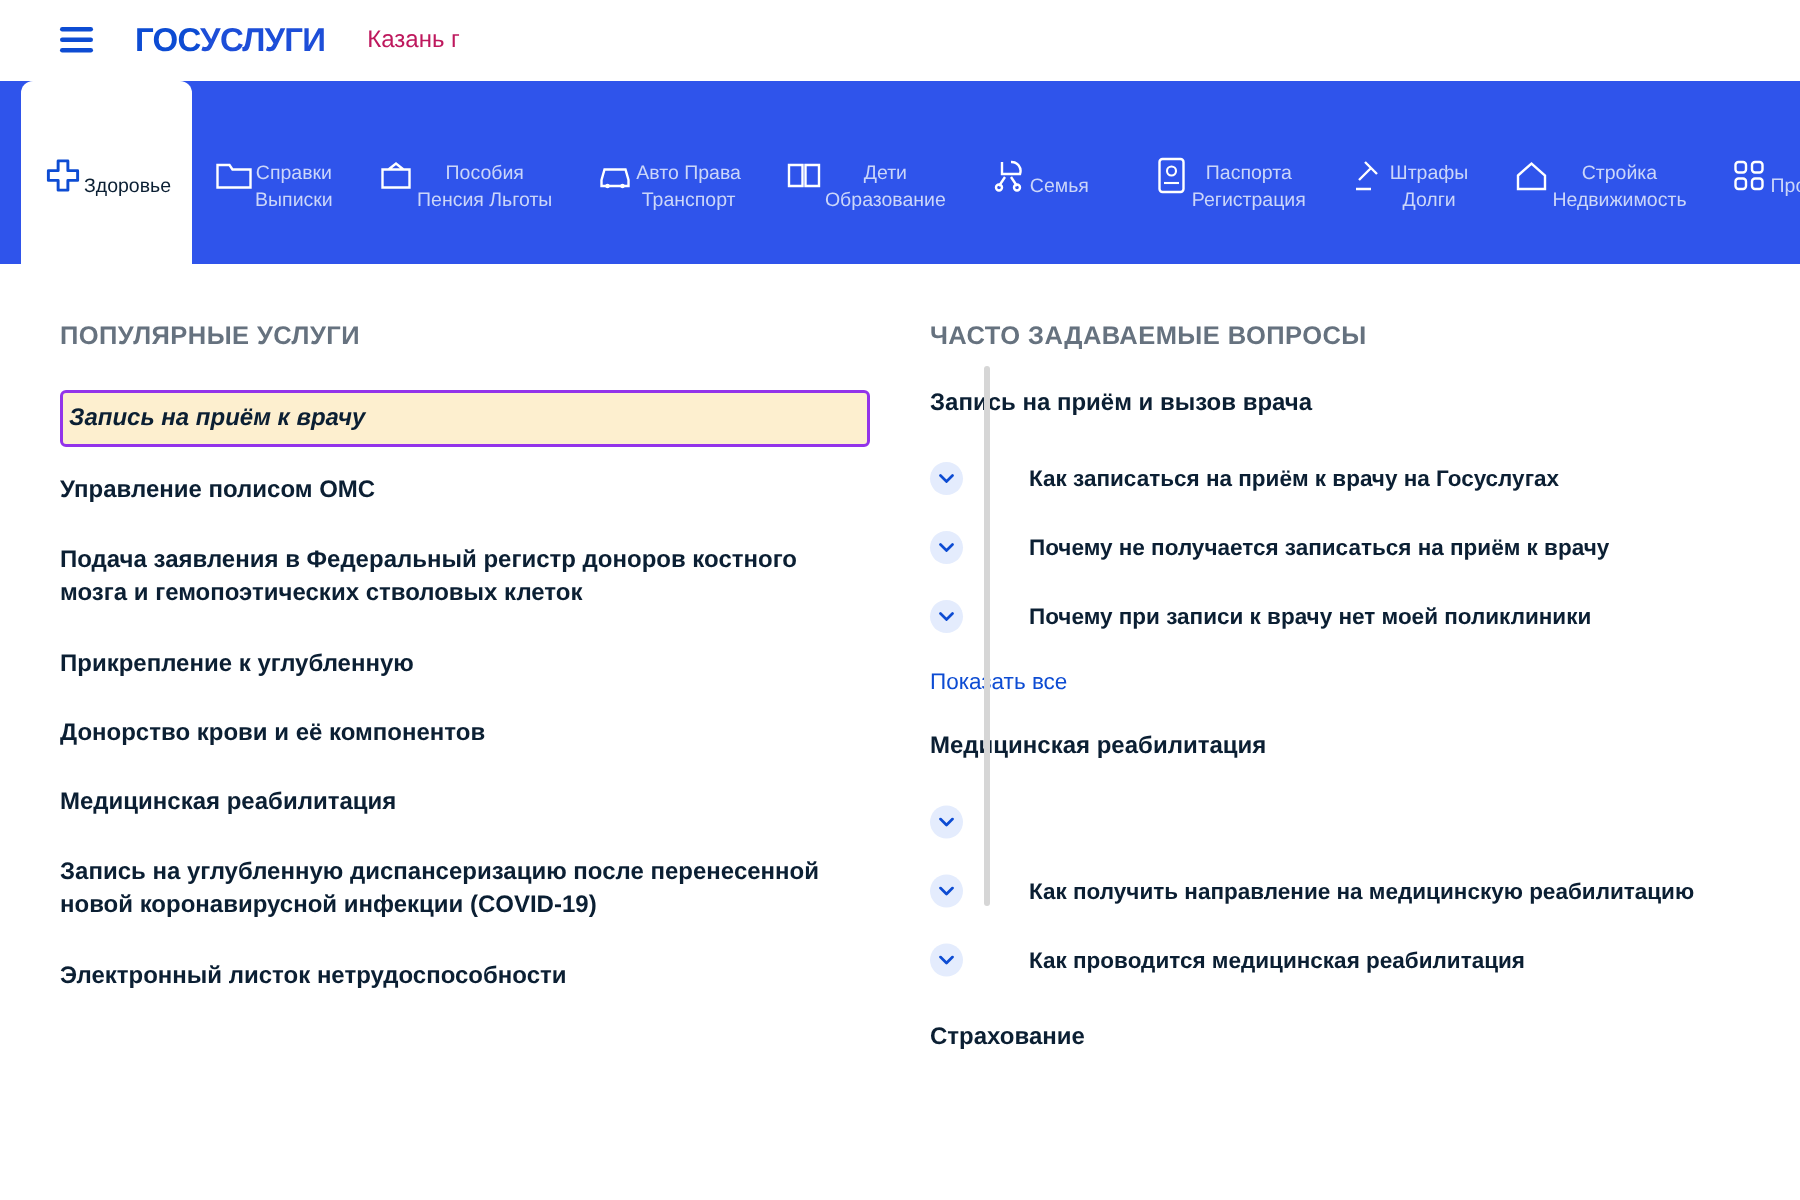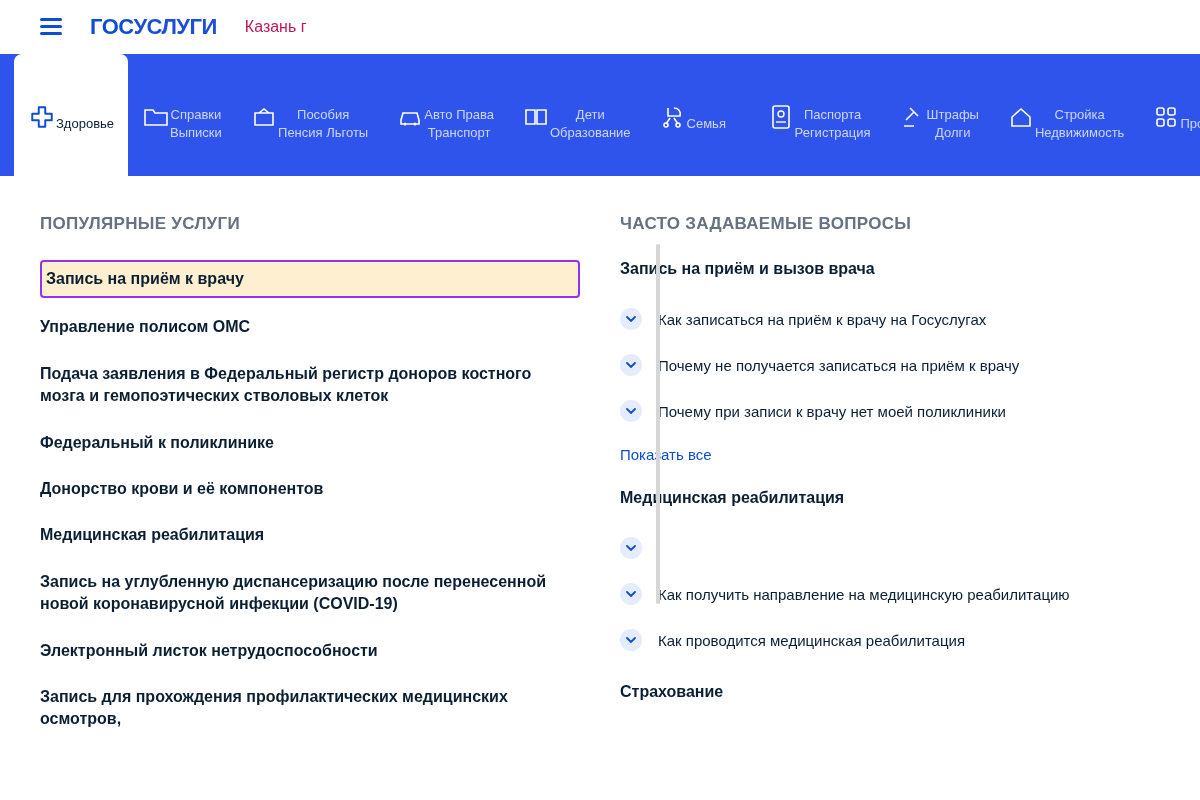--- a/index.html
+++ b/index.html
@@ -18,26 +18,26 @@
 .reg-btn { background: #e4ecfd; color: #0d4cd3; border: none; padding: 10px 8px 10px 14px; border-radius: 8px 0 0 8px; font-size: 15px; font-weight: 500; cursor: pointer; }
 .tabs-bar { background: #2f54eb; display: flex; padding: 0; height: 122px; }
 .tab { flex: 0 0 auto; display: flex; flex-direction: row; align-items: center; justify-content: flex-start; padding: 18px 14px 0; color: #cbd6f9; font-size: 13px; text-align: center; cursor: pointer; min-width: 108px; }
 .tab.active { background: #fff; color: #0b1f33; border-radius: 8px 8px 0 0; margin-left: 14px; }
 .tab-icon { width: 28px; height: 28px; margin-bottom: 14px; display: flex; align-items: center; justify-content: center; }
 .tab-label { line-height: 1.35; }
 .content { display: flex; padding: 38px 40px; gap: 32px; }
 .col { flex: 1; }
 .section-title { font-size: 17px; font-weight: 700; color: #66727f; letter-spacing: 0.3px; margin-bottom: 26px; }
 .service-item { font-size: 16px; font-weight: 700; color: #0b1f33; padding: 12px 0; line-height: 1.4; cursor: pointer; }
-.service-item.highlighted { background: #fdefcf; border: 2px solid #9333ea; border-radius: 4px; padding: 6px 4px; margin-bottom: 6px; }
+.service-item.highlighted { background: #fdefcf; border: 2px solid #9333ea; border-radius: 4px; padding: 6px 4px; margin-bottom: 6px; font-style: italic; }
 .faq-group-title { font-size: 16px; font-weight: 700; color: #0b1f33; margin-bottom: 20px; }
 .faq-item { display: flex; align-items: flex-start; gap: 16px; padding: 10px 0 14px; cursor: pointer; }
 .faq-chevron { flex: 0 0 22px; width: 22px; height: 22px; border-radius: 50%; background: #e4ecfd; display: flex; align-items: center; justify-content: center; }
 .faq-chevron svg { display: block; }
-.faq-text { font-size: 15px; font-weight: 400; color: #0b1f33; line-height: 1.4; padding-top: 1px; }
+.faq-text { font-size: 15px; font-weight: 700; color: #0b1f33; line-height: 1.4; padding-top: 1px; margin-left: 28px; }
 .show-all { color: #0d4cd3; font-size: 15px; font-weight: 500; padding: 10px 0 26px; cursor: pointer; }
 .divider { position: absolute; left: 656px; top: 244px; width: 4px; height: 360px; background: #d6d6d6; border-radius: 2px; }
 .col-left { max-width: 594px; position: relative; }
 .col-right { padding-left: 8px; }
 </style>
 </head>
 <body>
 
 <div class="header">
   <div class="menu-icon">
@@ -144,26 +144,25 @@
 </div>
 
 <div class="divider"></div>
 
 <div class="content">
   <div class="col col-left">
     <div class="section-title">ПОПУЛЯРНЫЕ УСЛУГИ</div>
     <div class="service-item highlighted">Запись на приём к врачу</div>
     <div class="service-item">Управление полисом ОМС</div>
     <div class="service-item">Подача заявления в Федеральный регистр доноров костного мозга и гемопоэтических стволовых клеток</div>
-    <div class="service-item">Федеральный к поликлинике</div>
+    <div class="service-item">Прикрепление к углубленную</div>
     <div class="service-item">Донорство крови и её компонентов</div>
     <div class="service-item">Медицинская реабилитация</div>
     <div class="service-item">Запись на углубленную диспансеризацию после перенесенной новой коронавирусной инфекции (COVID-19)</div>
     <div class="service-item">Электронный листок нетрудоспособности</div>
-    <div class="service-item">Запись для прохождения профилактических медицинских осмотров,</div>
   </div>
 
   <div class="col col-right">
     <div class="section-title">ЧАСТО ЗАДАВАЕМЫЕ ВОПРОСЫ</div>
 
     <div class="faq-group-title">Запись на приём и вызов врача</div>
     <div class="faq-item">
       <div class="faq-chevron">
           <svg width="10" height="6" viewBox="0 0 10 6">
             <path d="M1 1l4 4 4-4" stroke="#0d4cd3" stroke-width="1.8" fill="none" stroke-linecap="round"></path>

